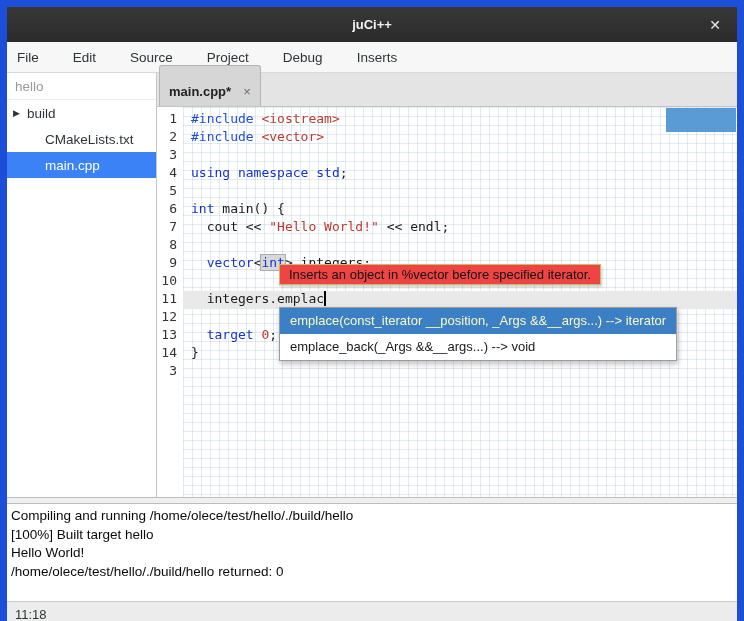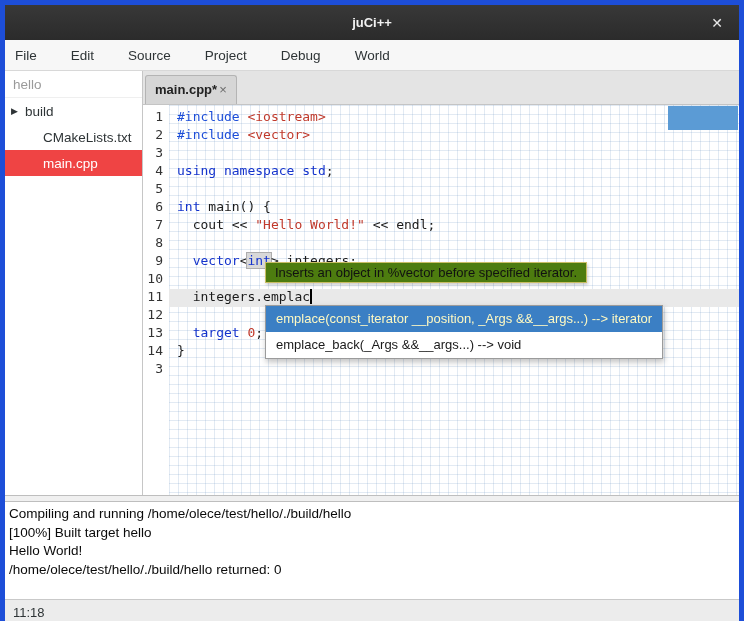--- a/index.html
+++ b/index.html
@@ -1,44 +1,44 @@
 <!DOCTYPE html>
 <html><head>
 <meta charset="utf-8">
 <style>
   * { box-sizing: border-box; margin: 0; padding: 0; }
   html,body { width:744px; height:621px; overflow:hidden; background:#888; }
   body { font-family:"Liberation Sans", sans-serif; }
 
-  .window { position:relative; width:744px; height:621px; background:#fff; border:5px solid #1d4ed8; display:flex; flex-direction:column; }
+  .window { position:relative; width:744px; height:621px; background:#fff; border:7px solid #1d4ed8; display:flex; flex-direction:column; }
 
   
   .titlebar { height:35px; background:linear-gradient(#383838,#2b2b2b); display:flex; align-items:center; justify-content:center; position:relative; flex:0 0 auto; }
   .titlebar .title { color:#f2f2f2; font-weight:bold; font-size:13px; }
   .titlebar .close { position:absolute; right:12px; top:0; height:35px; display:flex; align-items:center; color:#e8e8e8; font-size:14px; cursor:default; padding:0 4px; }
 
   
   .menubar { height:31px; background:#f7f7f7; border-bottom:1px solid #d8d8d8; display:flex; align-items:stretch; flex:0 0 auto;gap:14px; }
   .menu-item { display:flex; align-items:center; padding:0 10px; font-size:13.5px; color:#2e3436; }
 
   
   .main { flex:0 0 auto; height:424px; display:flex; }
 
   
-  .sidebar { width:138px; border-right:1px solid #c6c6c6; background:#fff; flex:0 0 auto; overflow:hidden; }
+  .sidebar { width:150px; border-right:1px solid #c6c6c6; background:#fff; flex:0 0 auto; overflow:hidden; }
   .project-name { height:27px; display:flex; align-items:center; padding:0 8px; color:#9a9a9a; font-size:13.5px; border-bottom:1px solid #efefef; }
   .tree-item { height:26px; display:flex; align-items:center; font-size:13.5px; color:#2e3436; padding-left:38px; }
   .tree-item.folder { padding-left:6px; }
   .tree-item .expander { width:14px; font-size:9px; color:#2e3436; }
-  .tree-item.selected { background:#ef4444; color:#ffffff; }
+  .tree-item.selected { background:#3b82f6; color:#ffffff; }
 
   
   .editor-pane { flex:1 1 auto; display:flex; flex-direction:column; min-width:0; }
   .tabbar { height:34px; background:#e4e4e4; border-bottom:1px solid #c4c4c4; display:flex; align-items:flex-end; flex:0 0 auto; }
-  .tab { margin-left:2px; background:#d6d6d6; border:1px solid #b4b4b4; border-bottom:none; border-radius:3px 3px 0 0; padding:6px 9px 7px 9px; display:flex; align-items:center; gap:2px; }
+  .tab { margin-left:2px; background:#d6d6d6; border:1px solid #b4b4b4; border-bottom:none; border-radius:3px 3px 0 0; padding:18px 9px 7px 9px; display:flex; align-items:center; gap:12px; }
   .tab .tab-label { font-size:13px; font-weight:bold; color:#222; }
   .tab .tab-close { font-size:13px; color:#6c6c6c; line-height:10px; }
 
   .editor { position:relative; flex:1 1 auto; background:#ffffff; overflow:hidden; }
   .grid-bg { position:absolute; left:26px; right:0; top:0; bottom:0; z-index:0;
     background-image:
       linear-gradient(to right, rgba(110,150,195,0.20) 1px, transparent 1px),
       linear-gradient(to bottom, rgba(110,150,195,0.20) 1px, transparent 1px);
     background-size:9px 9px; }
   .gutter { position:absolute; left:0; top:4px; width:26px; z-index:2; }
@@ -50,21 +50,21 @@
   .tk-kw  { color:#1433cc; }
   .tk-pp  { color:#1d4ed8; }
   .tk-inc { color:#c0392b; }
   .tk-str { color:#c0392b; }
   .tk-num { color:#c0392b; }
   .tk-kwbox { color:#1433cc; background:#d8d8d8; box-shadow:0 0 0 1px #adadad; }
   .text-cursor { display:inline-block; width:2px; height:15px; background:#000; vertical-align:-3px; }
 
   .scrollbar-thumb { position:absolute; top:1px; right:1px; width:70px; height:24px; background:#5b9bd5; z-index:4; }
 
-  .doc-tooltip { position:absolute; left:122px; top:157px; z-index:6; background:#4d7c0f; border:1px solid #c9bd64; padding:2px 9px; font-size:13px; color:#111; white-space:nowrap; box-shadow:1px 2px 3px rgba(0,0,0,0.2); }
+  .doc-tooltip { position:absolute; left:122px; top:157px; z-index:6; background:#ef4444; border:1px solid #c9bd64; padding:2px 9px; font-size:13px; color:#111; white-space:nowrap; box-shadow:1px 2px 3px rgba(0,0,0,0.2); }
 
   .completion-popup { position:absolute; left:122px; top:200px; z-index:6; background:#ffffff; border:1px solid #9b9b9b; box-shadow:1px 3px 6px rgba(0,0,0,0.25); }
   .completion-item { padding:5px 10px 6px 10px; font-size:13px; color:#1a1a1a; white-space:nowrap; }
   .completion-item.selected { background:#3b7fc4; color:#fef9c3; }
 
   
   .splitter { height:7px; background:#f0f0f0; border-top:1px solid #bebebe; border-bottom:1px solid #bebebe; flex:0 0 auto; }
 
   
   .output { height:97px; background:#ffffff; padding:3px 4px; overflow:hidden; flex:0 0 auto; }
@@ -83,21 +83,21 @@
     <span class="title">juCi++</span>
     <span class="close">✕</span>
   </div>
 
   <div class="menubar">
       <div class="menu-item">File</div>
       <div class="menu-item">Edit</div>
       <div class="menu-item">Source</div>
       <div class="menu-item">Project</div>
       <div class="menu-item">Debug</div>
-      <div class="menu-item">World</div>
+      <div class="menu-item">Inserts</div>
     </div>
 
   <div class="main">
 
     <div class="sidebar">
       <div class="project-name">hello</div>
       <div class="tree">
           <div class="tree-item folder">
             <span class="expander">▶</span>
             <span class="tree-label">build</span>

